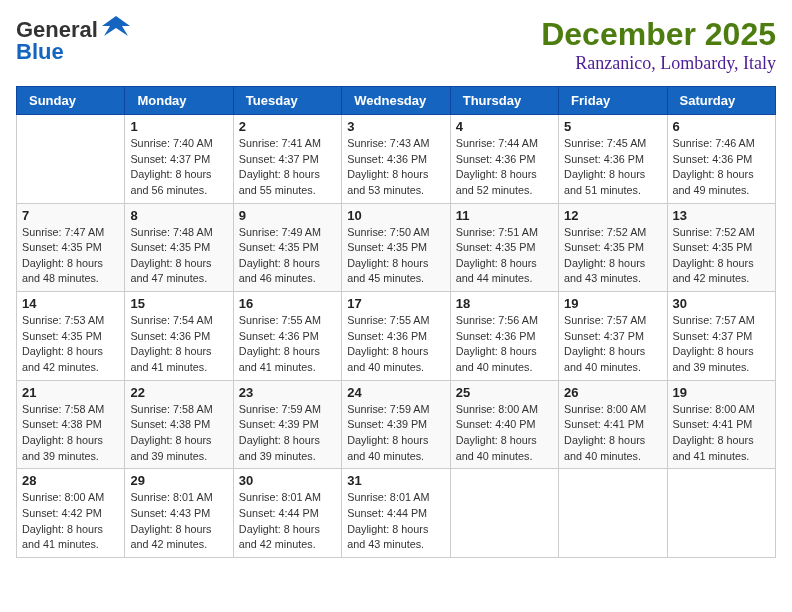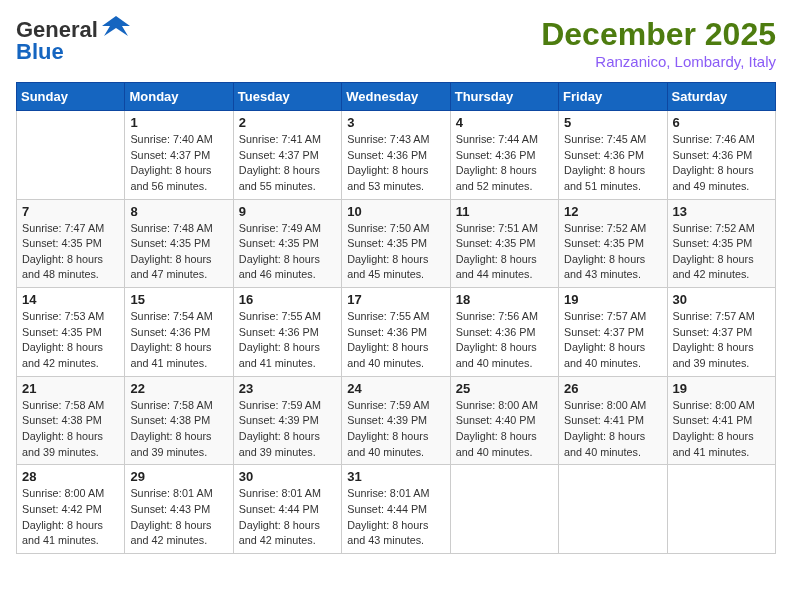--- a/index.html
+++ b/index.html
@@ -22,32 +22,33 @@
     }
     .title-block {
       text-align: right;
     }
     .month-title {
       font-size: 32px;
       font-weight: bold;
       color: #4d7c0f;
     }
     .location {
-      font-size: 15px;
-      color: #8b5cf6;
+      font-size: 18px;
+      color: #4c1d95;
+      font-family: Liberation Serif, serif;
     }
     .calendar {
       width: 100%;
       border-collapse: collapse;
       font-size: 11.5px;
     }
     .calendar thead tr th {
       background-color: #1565c0;
       color: #fff;
-      padding: 6px 4px;
+      padding: 6px 12px;
       text-align: left;
       font-weight: bold;
       font-size: 13px;
       border: 1px solid #0d47a1;
     }
     .calendar tbody tr td {
       border: 1px solid #ccc;
       vertical-align: top;
       padding: 4px 5px;
       width: 108px;

